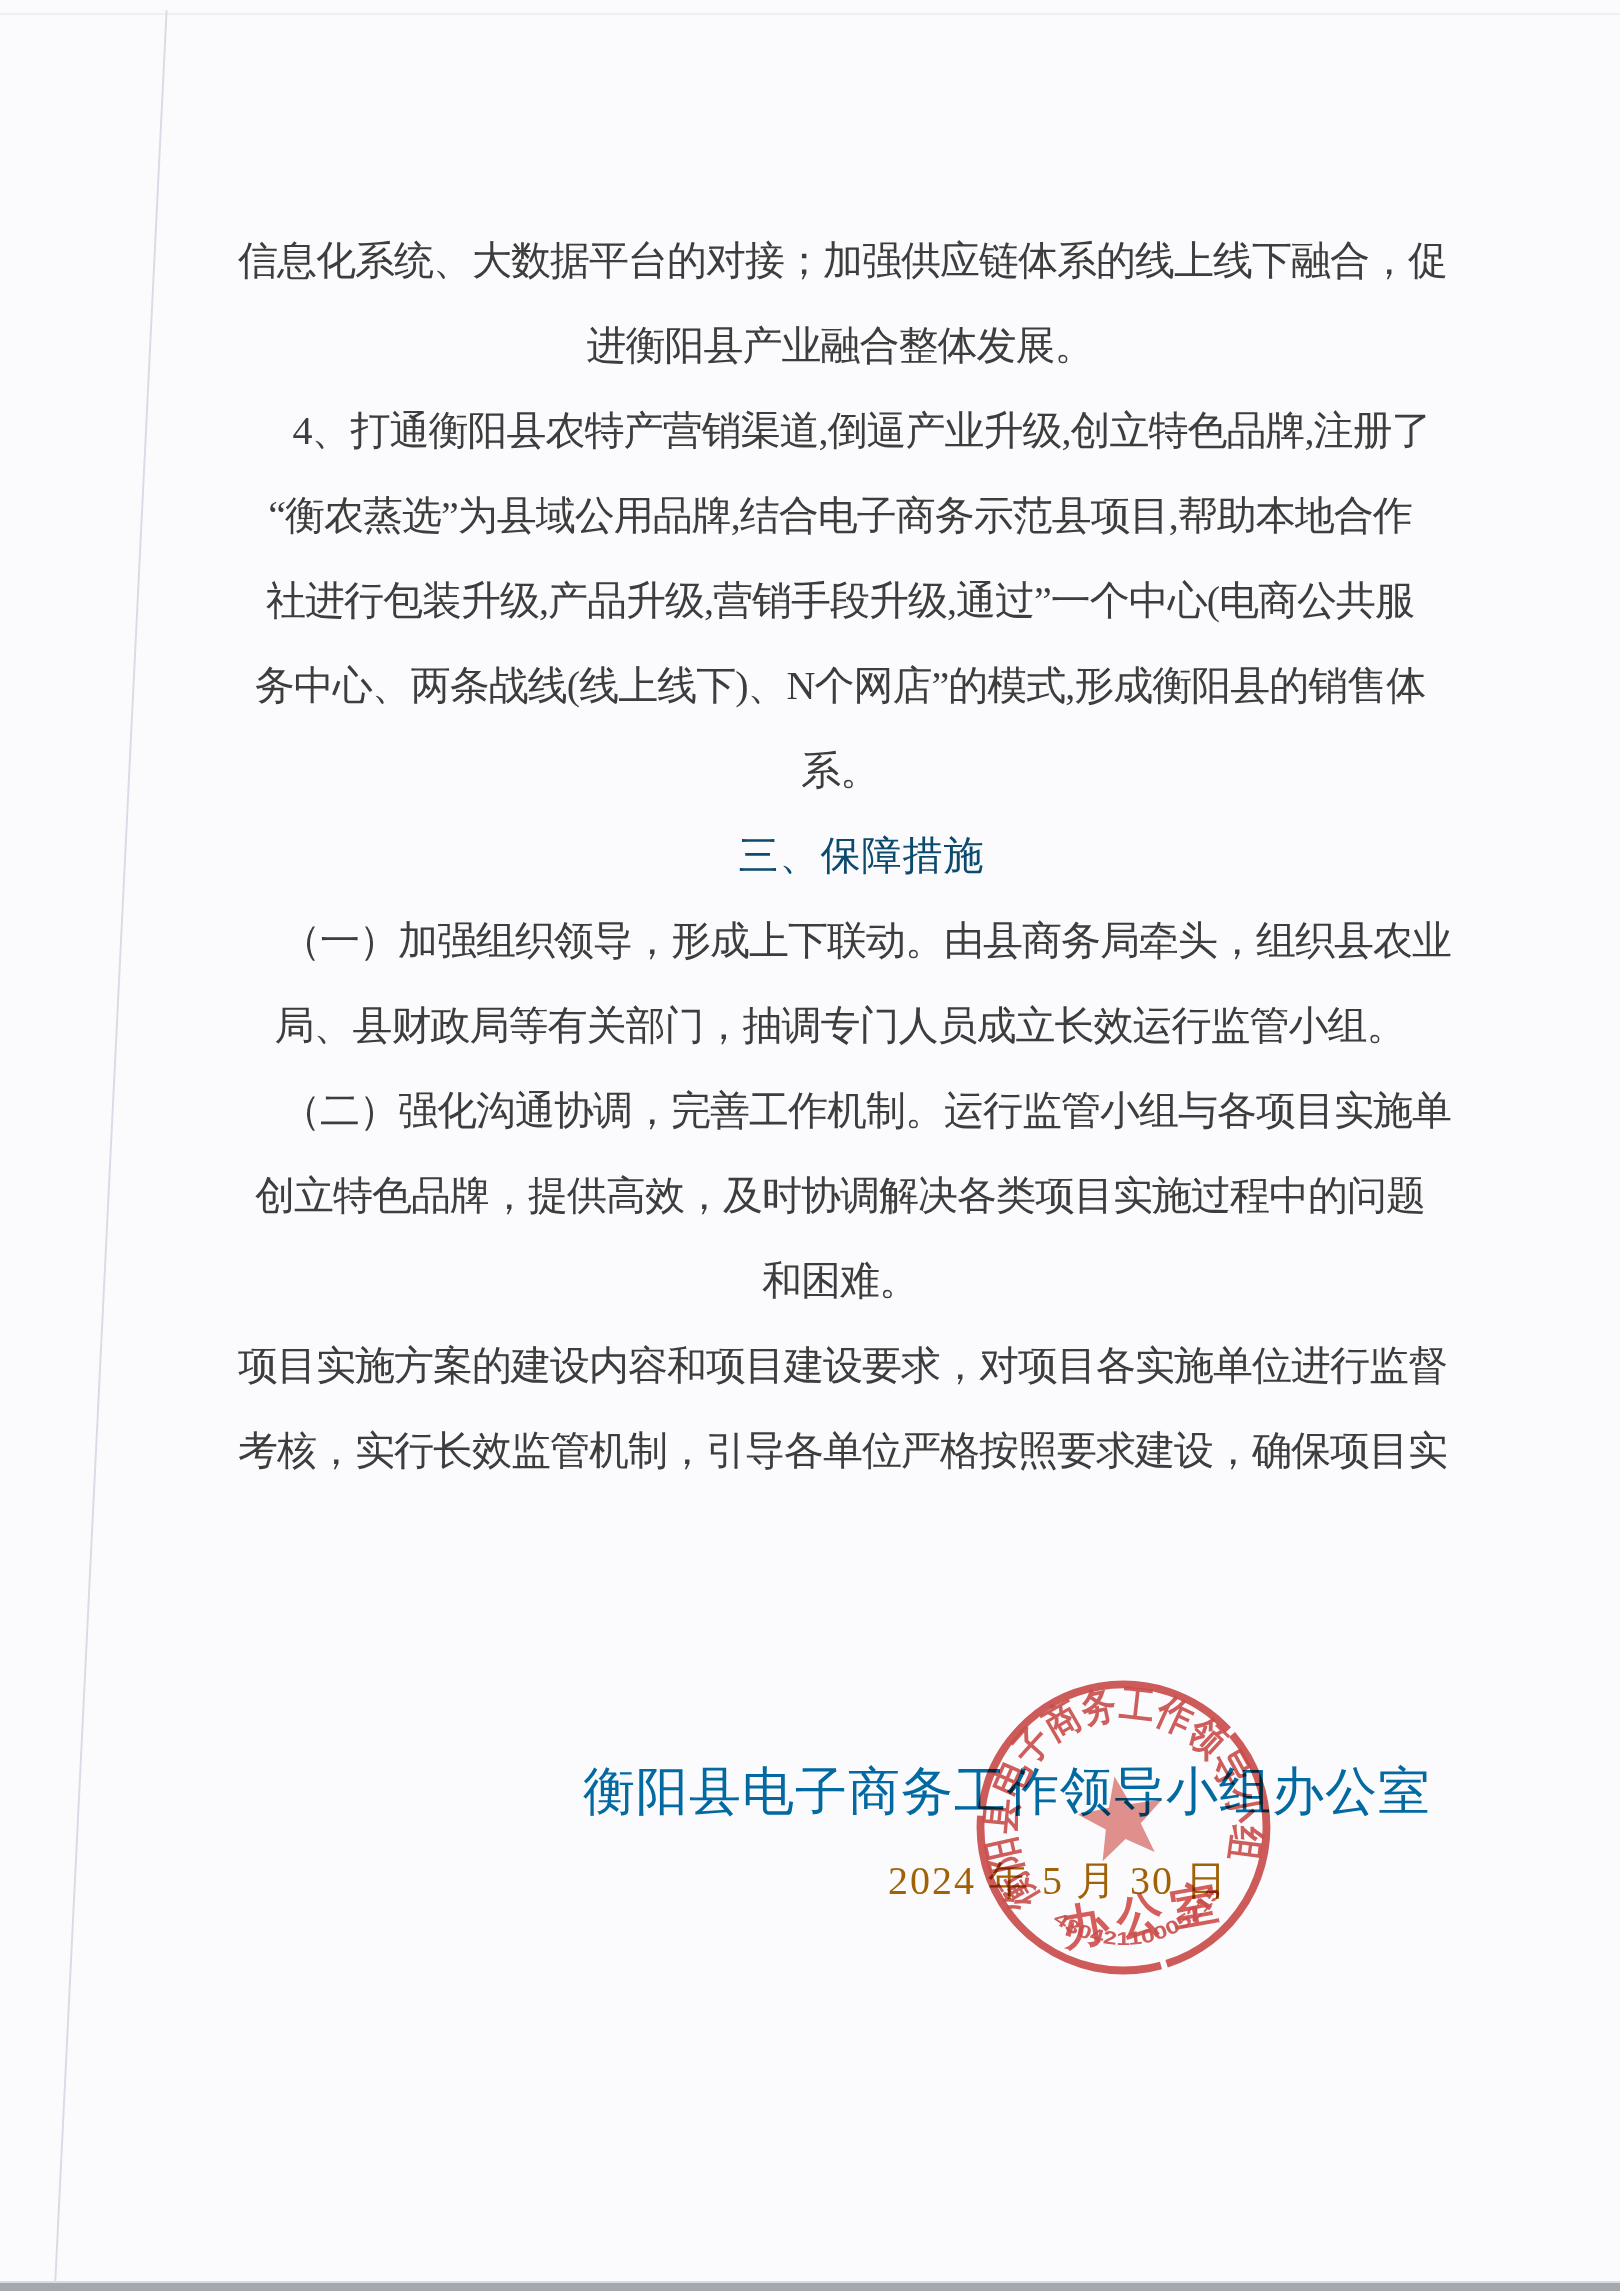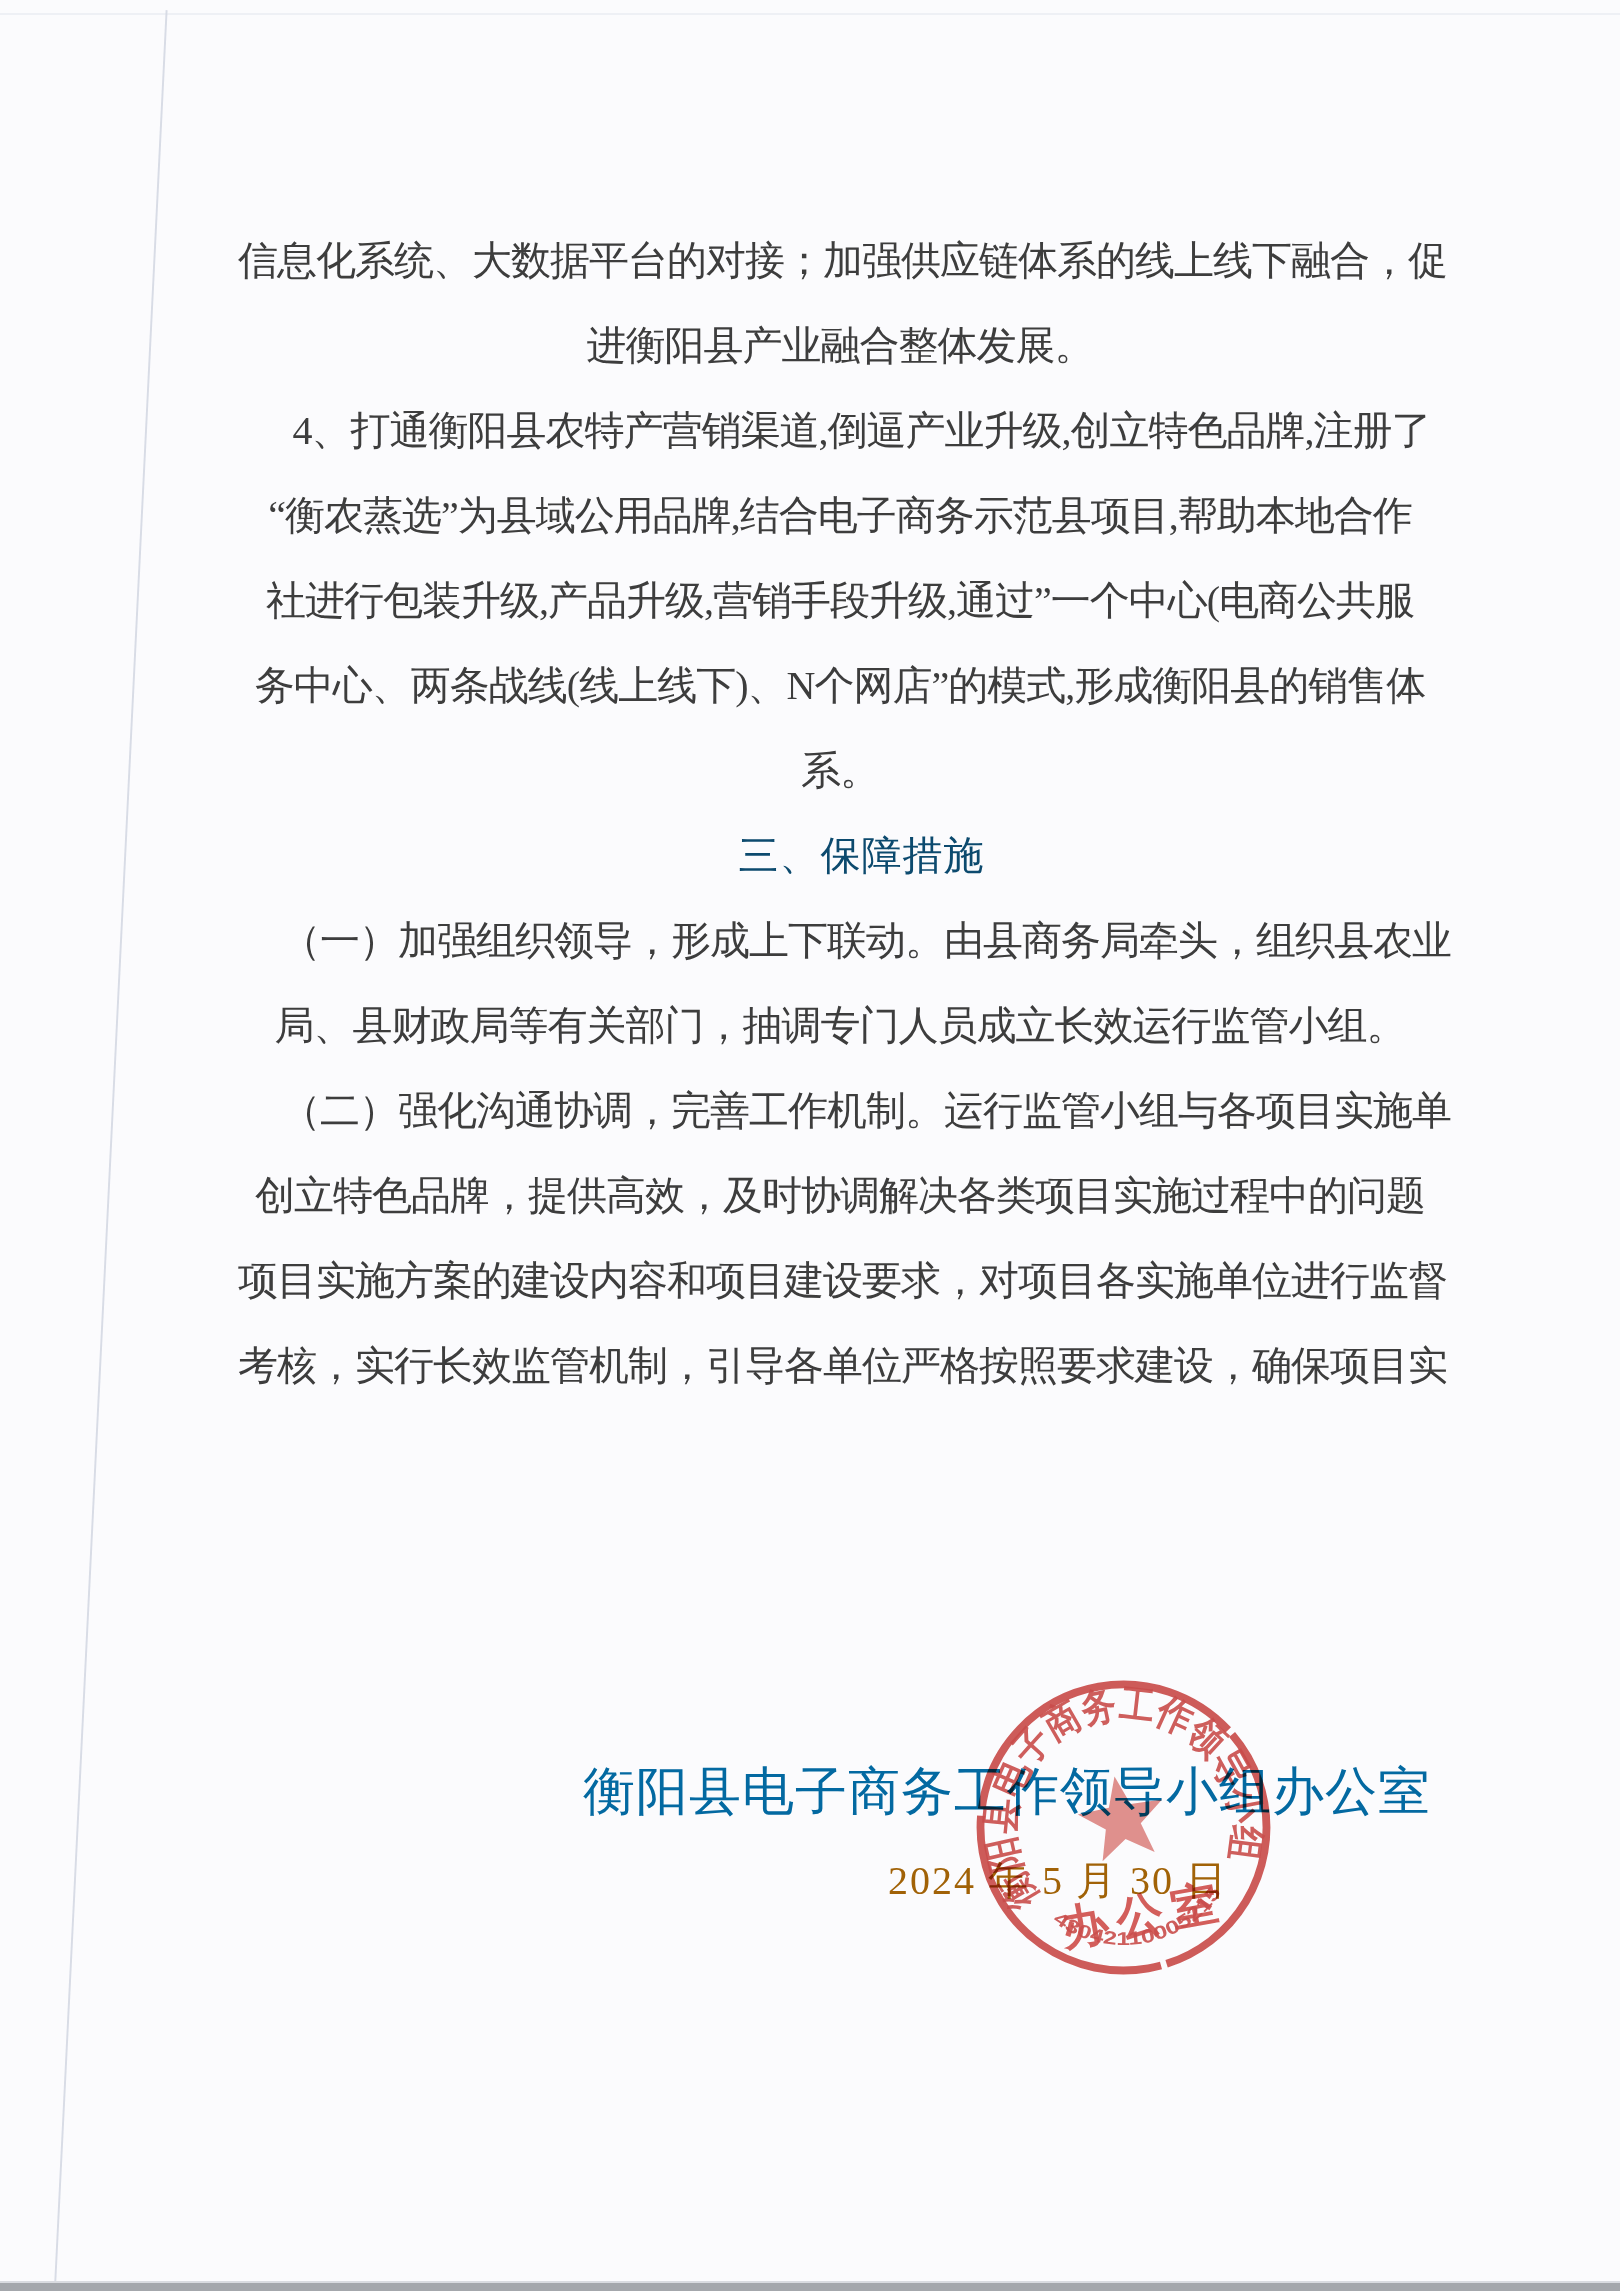--- a/index.html
+++ b/index.html
@@ -71,20 +71,21 @@
     <div class="line indent">4、打通衡阳县农特产营销渠道,倒逼产业升级,创立特色品牌,注册了</div>
     <div class="line">“衡农蒸选”为县域公用品牌,结合电子商务示范县项目,帮助本地合作</div>
     <div class="line">社进行包装升级,产品升级,营销手段升级,通过”一个中心(电商公共服</div>
     <div class="line">务中心、两条战线(线上线下)、N个网店”的模式,形成衡阳县的销售体</div>
     <div class="line">系。</div>
     <div class="line indent heading">三、保障措施</div>
     <div class="line indent">（一）加强组织领导，形成上下联动。由县商务局牵头，组织县农业</div>
     <div class="line">局、县财政局等有关部门，抽调专门人员成立长效运行监管小组。</div>
     <div class="line indent">（二）强化沟通协调，完善工作机制。运行监管小组与各项目实施单</div>
     <div class="line">创立特色品牌，提供高效，及时协调解决各类项目实施过程中的问题</div>
+    <div class="line">和困难。</div>
     <div class="line">项目实施方案的建设内容和项目建设要求，对项目各实施单位进行监督</div>
     <div class="line">考核，实行长效监管机制，引导各单位严格按照要求建设，确保项目实</div>
   </div>
 
 <div class="signature-line">衡阳县电子商务工作领导小组办公室</div>
 
 <div class="date-line">2024 年 5 月 30 日</div>
 
 <svg class="seal" viewBox="0 0 340 340">
 

